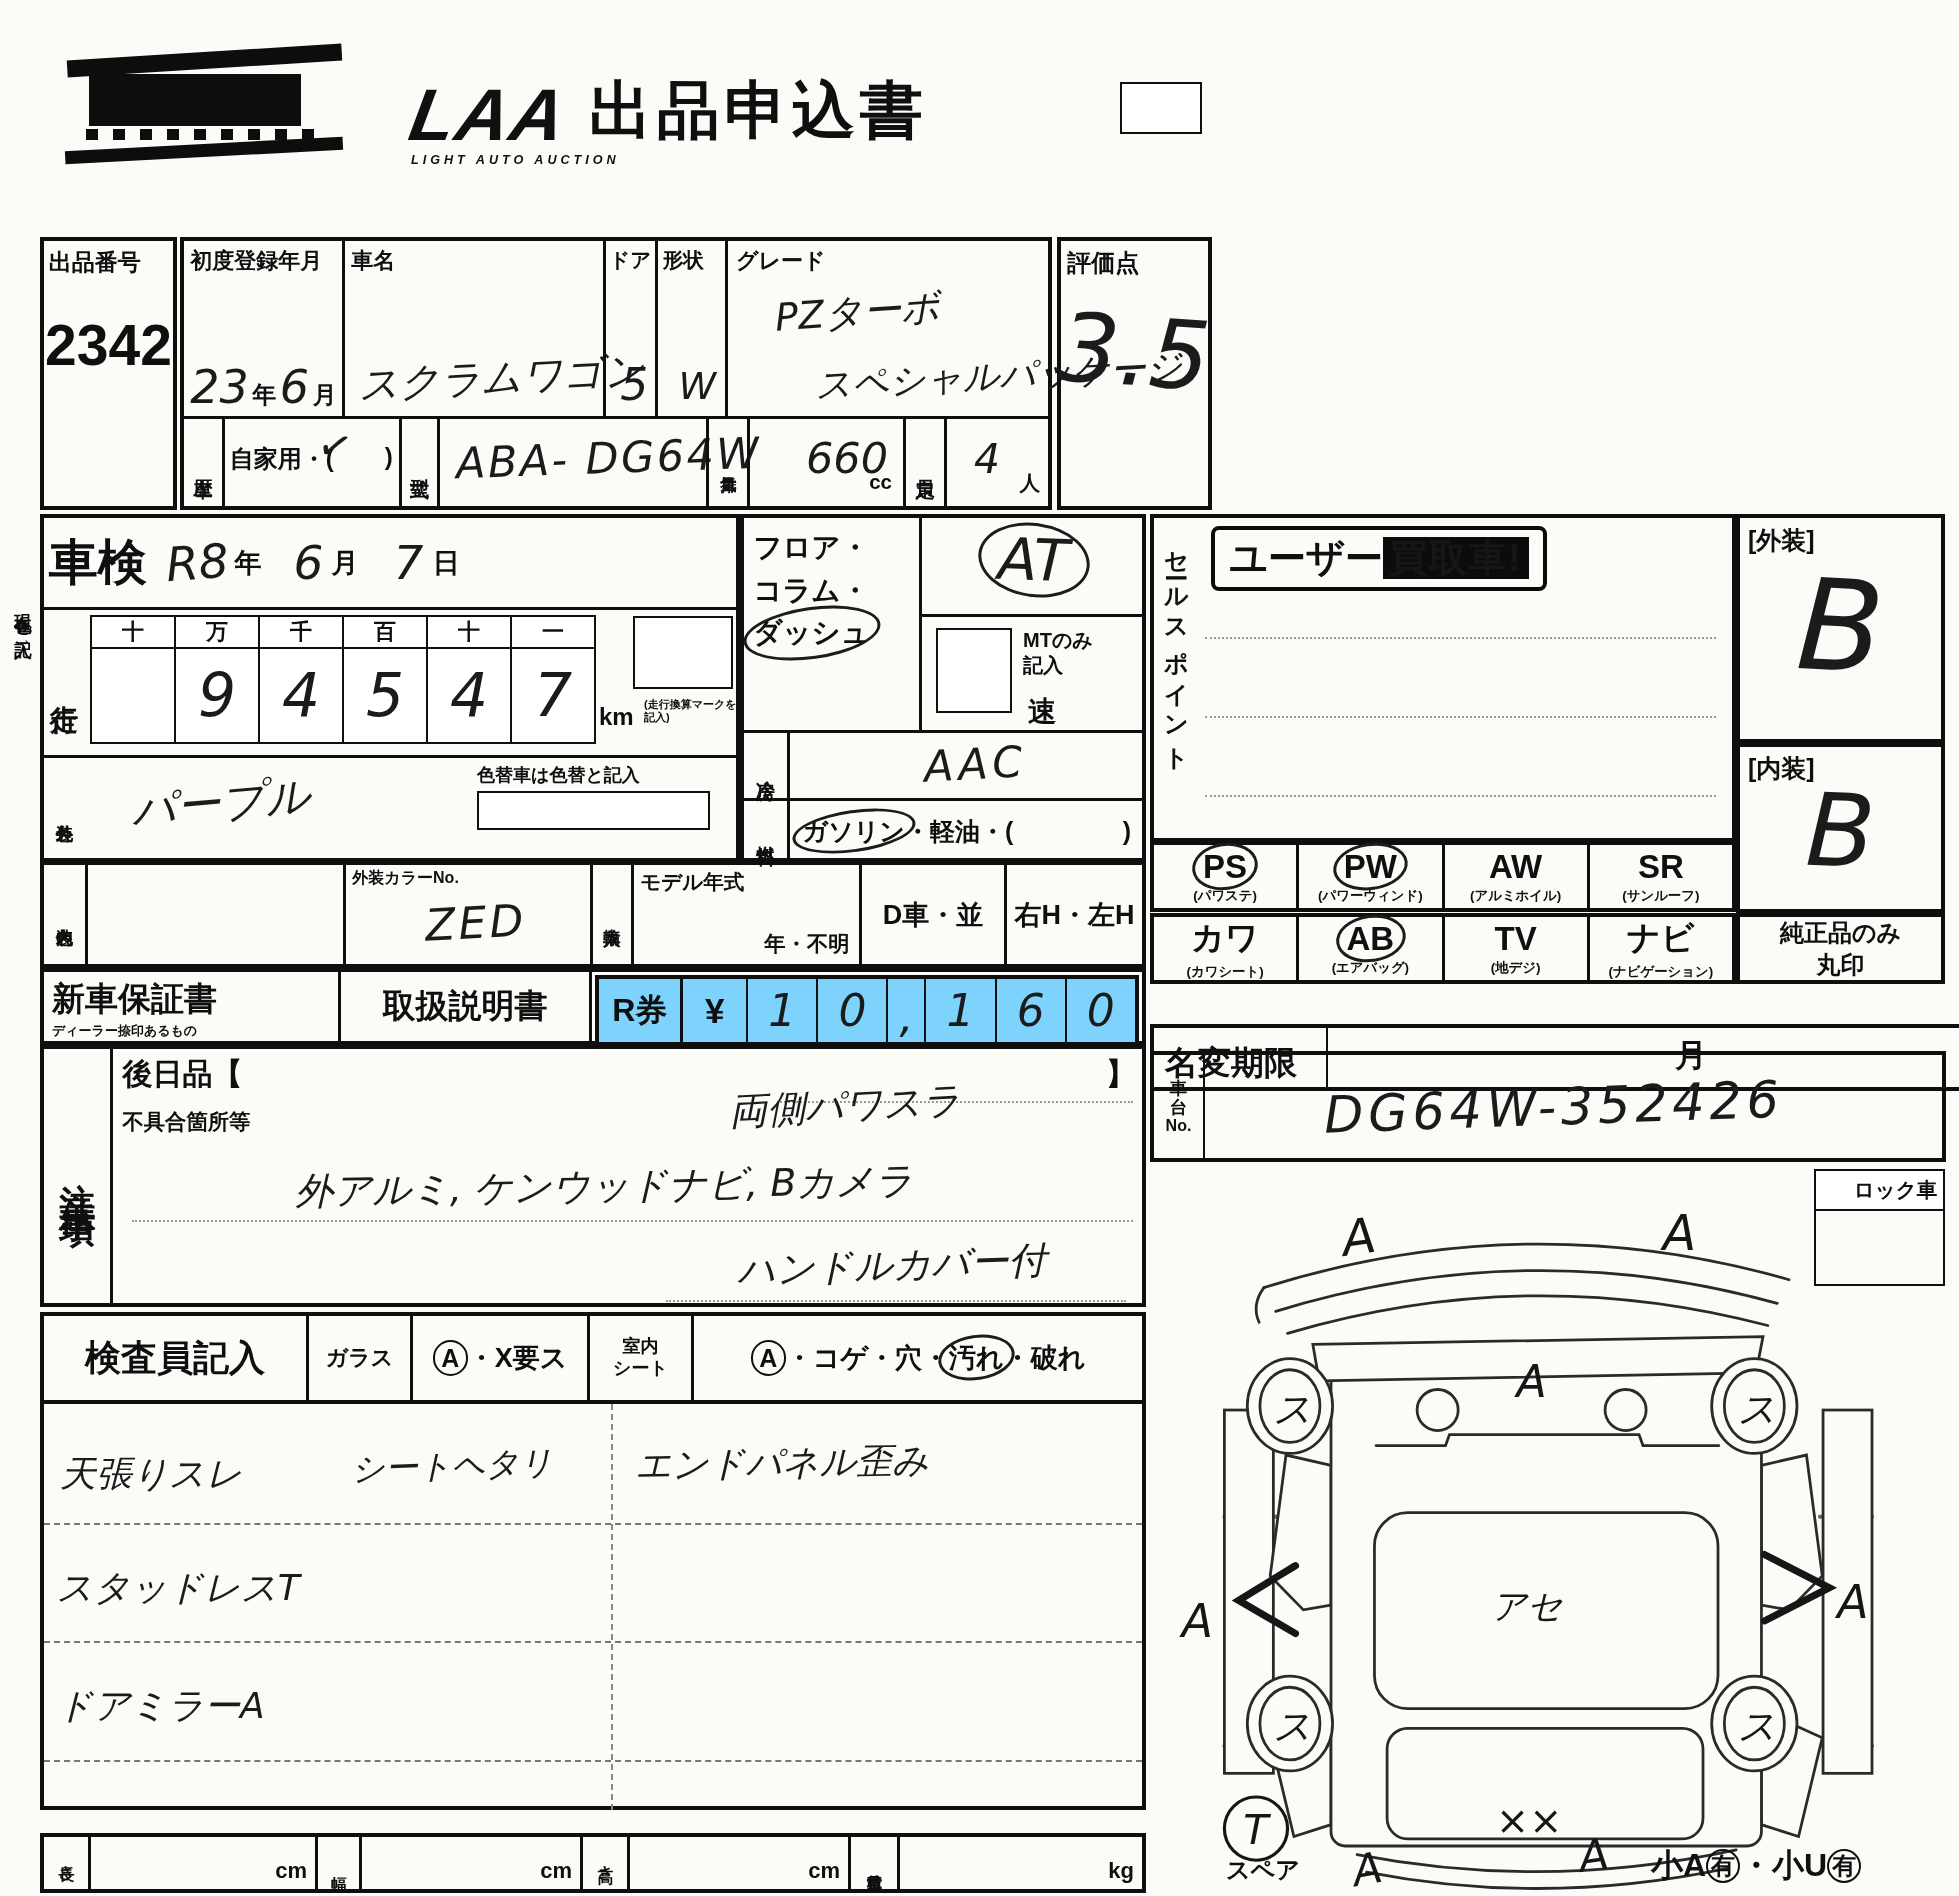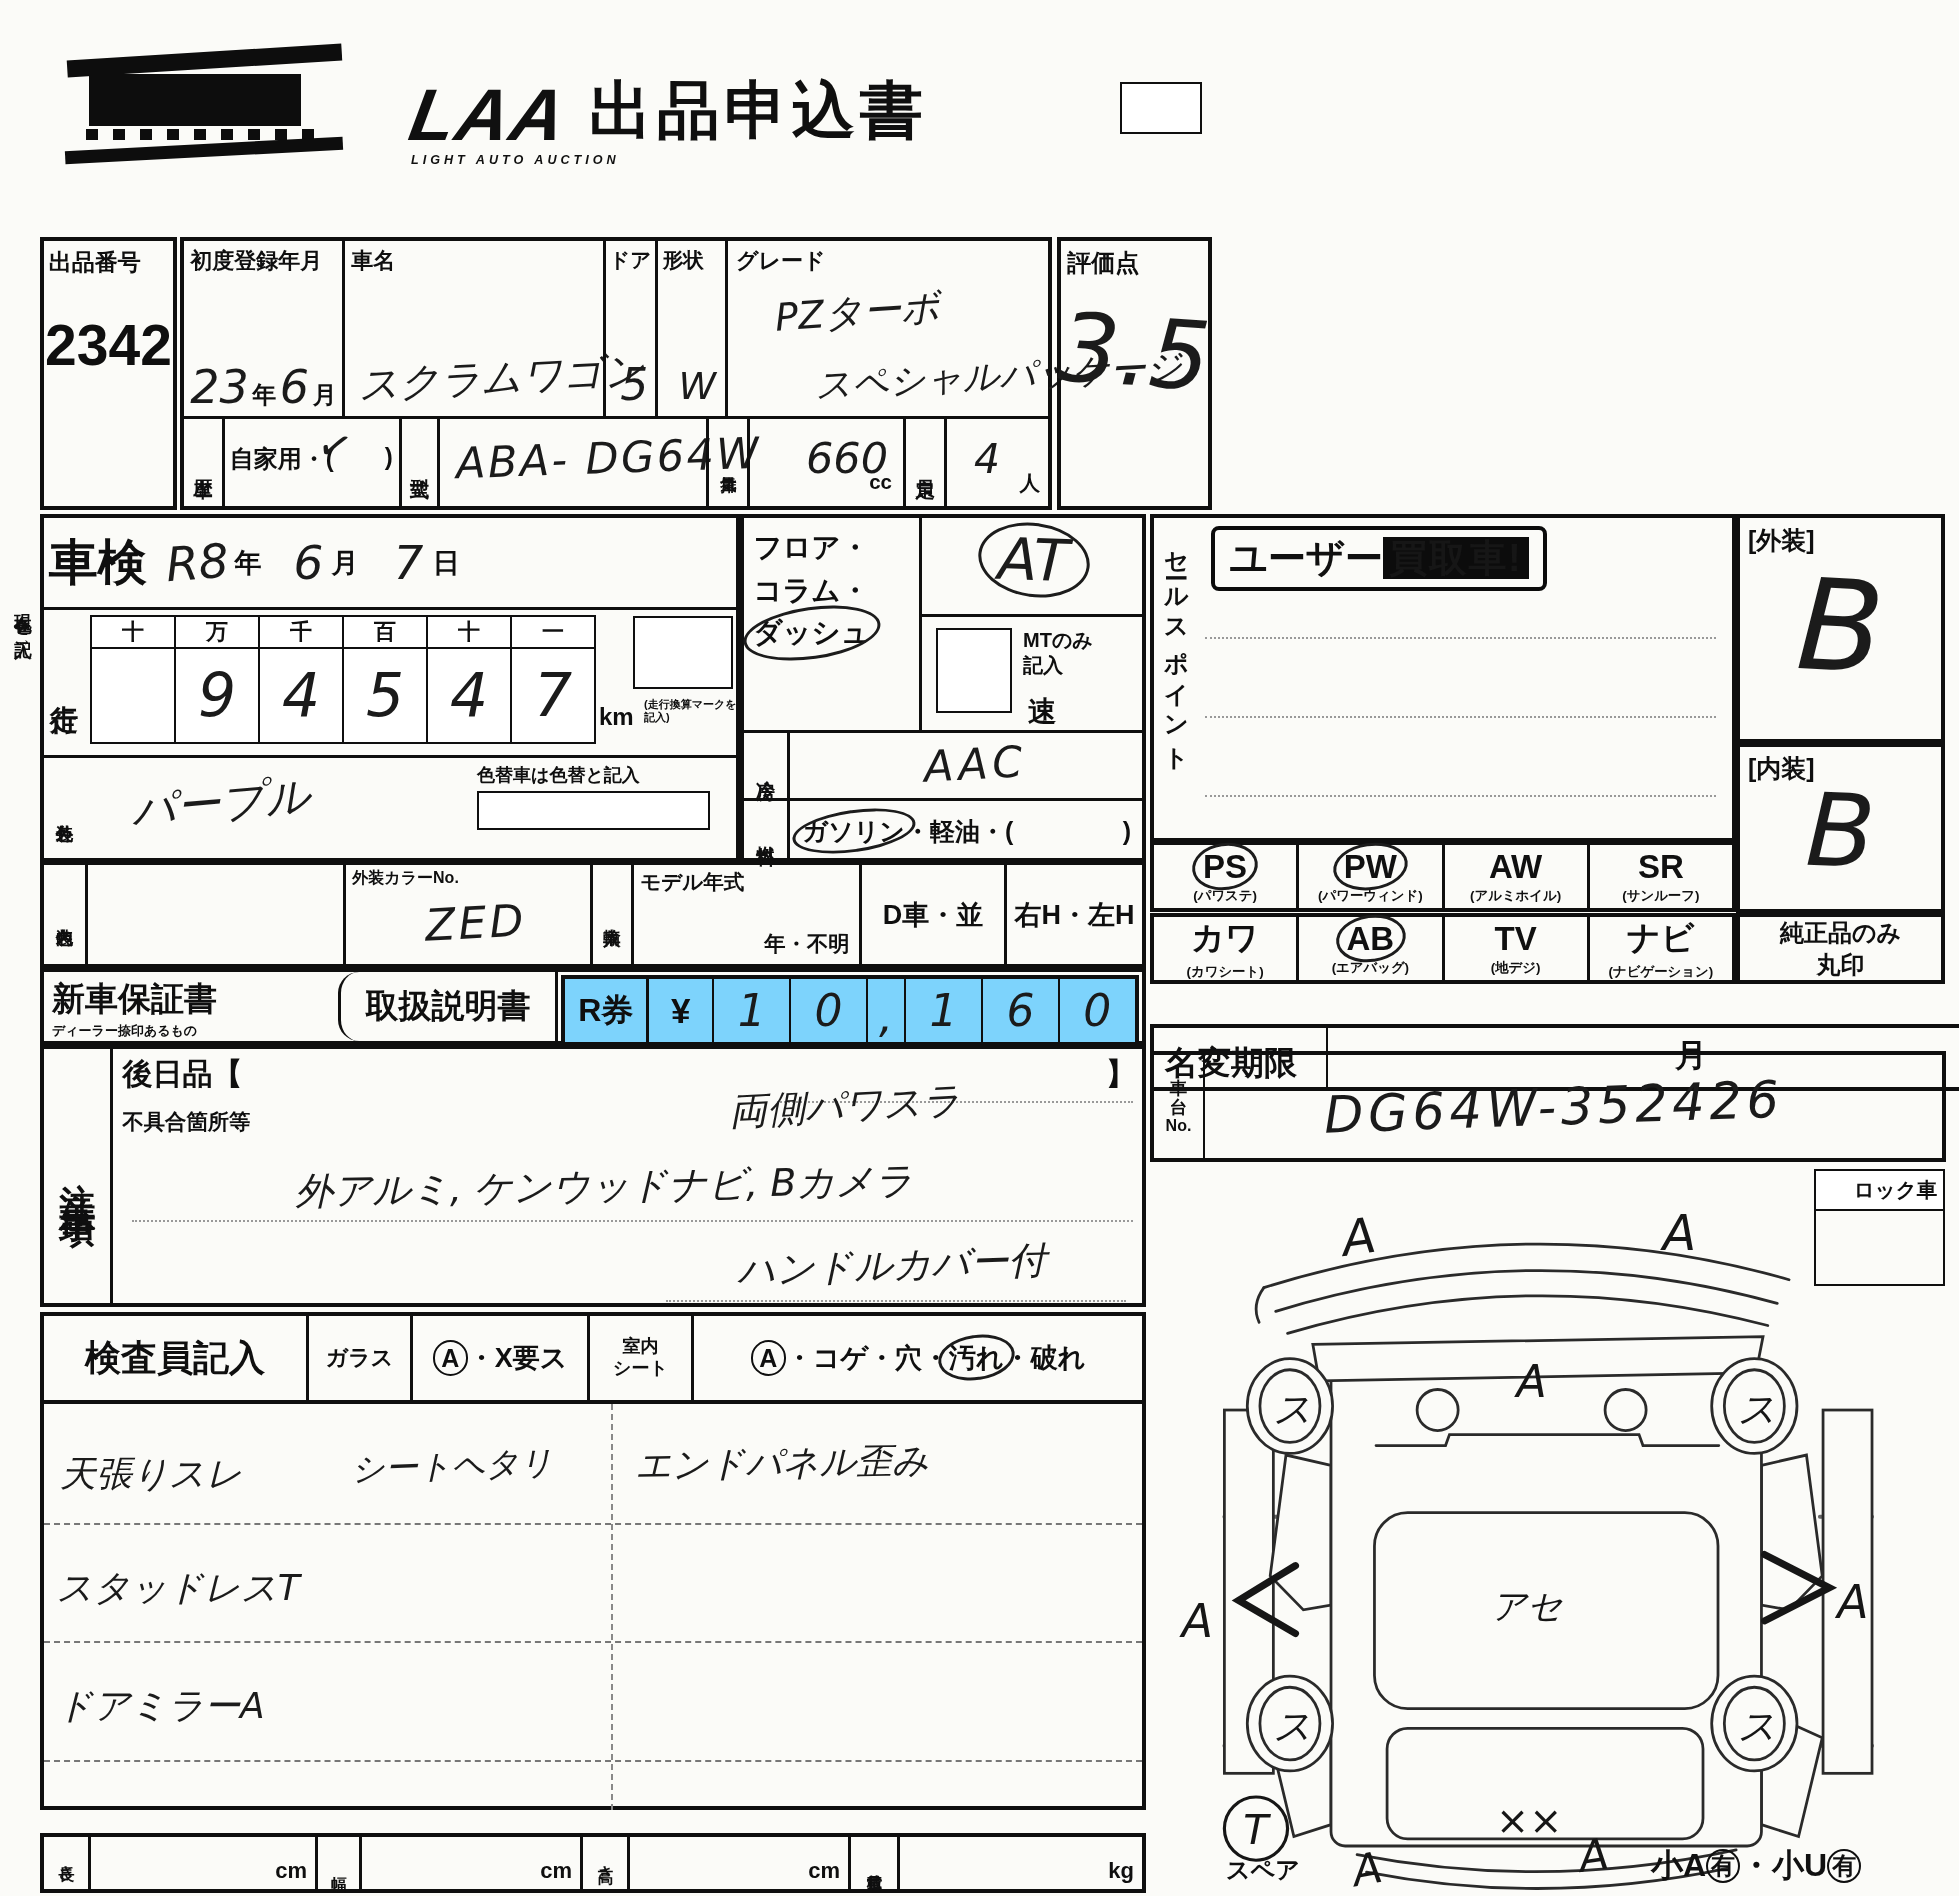--- a/index.html
+++ b/index.html
@@ -305,21 +305,21 @@
     <div class="cell ctr" style="flex:1;">
       <span class="lbl" style="font-size:27px;">右H・左H</span>
     </div>
   </div>
 
   <div class="abs bd flex" style="left:40px;top:968px;width:1106px;height:77px;">
     <div class="cell" style="width:294px;">
       <div class="lbl" style="font-size:33px;padding:4.7px 8px 0;">新車保証書</div>
       <div class="lbl" style="font-size:13px;padding:0 8px;">ディーラー捺印あるもの</div>
     </div>
-    <div class="cell ctr" style="width:217px;border-radius:21px;">
+    <div class="cell ctr" style="width:251px;">
       <span class="lbl" style="font-size:33px;">取扱説明書</span>
     </div>
     <div class="cell" style="flex:1;padding:3.2px;">
       <div class="flex" style="border:4px solid #0f0f0f;height:100%;background:#7dd3fc;">
         <div class="ctr" style="width:81px;border-right:3.2px solid #0f0f0f;">
           <span class="lbl" style="font-size:32px;">R券</span>
         </div>
         <div class="ctr" style="width:63px;border-right:2.4px solid #0f0f0f;">
           <span class="lbl" style="font-size:35px;">¥</span>
         </div>

